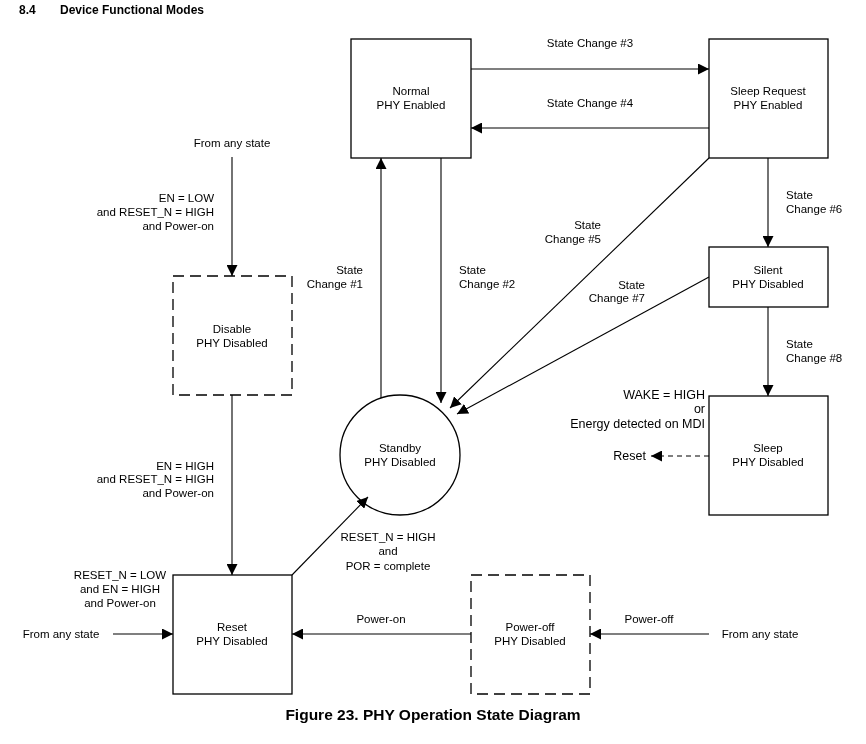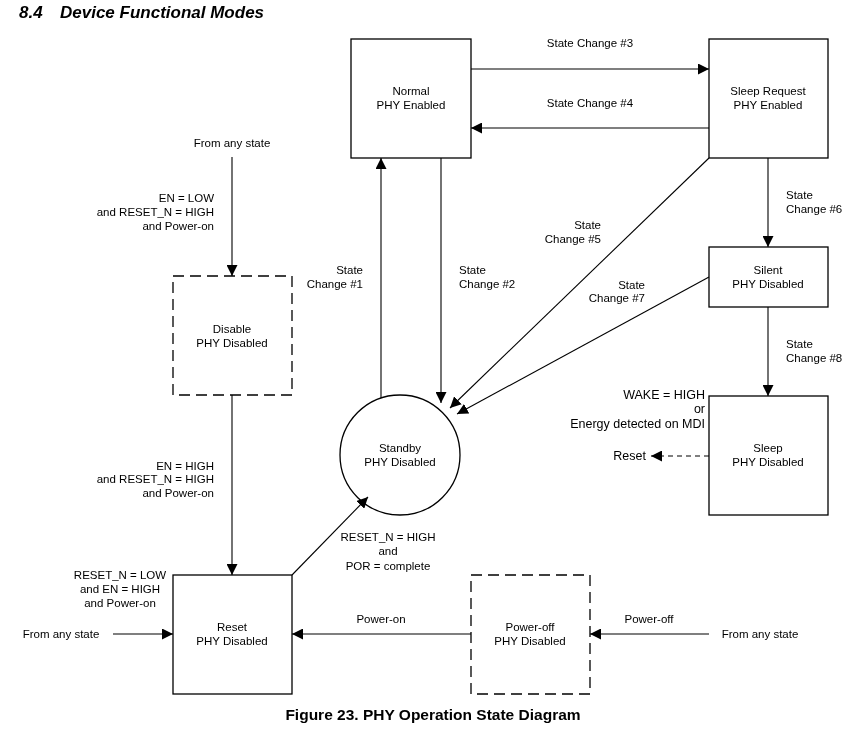--- a/index.html
+++ b/index.html
@@ -1,19 +1,19 @@
 <!DOCTYPE html>
 <html><head>
 <meta charset="utf-8">
 <style>
   html, body { margin: 0; padding: 0; background: #ffffff; }
   body { width: 866px; height: 744px; position: relative; overflow: hidden;
          font-family: "Liberation Sans", sans-serif; color: #000; }
-  .section-title { position: absolute; left: 19px; top: 3px; font-size: 17px; font-weight: bold;
-                   font-family: "Liberation Sans", sans-serif; font-style: italic; }
+  .section-title { position: absolute; left: 19px; top: 3px; font-size: 12px; font-weight: bold;
+                   font-family: "Liberation Sans", sans-serif; }
   .section-title .num { display: inline-block; width: 41px; }
   .caption { position: absolute; left: 0; width: 866px; top: 706px; text-align: center;
              font-size: 15.5px; font-weight: bold; font-family: "Liberation Sans", sans-serif; }
   svg { position: absolute; left: 0; top: 0; }
   svg text { font-family: "Liberation Sans", sans-serif; font-size: 11.5px; fill: #000; }
   svg text.big { font-size: 12.5px; }
   .box { fill: #fff; stroke: #000; stroke-width: 1.3; }
   .dash { stroke-dasharray: 11 6; }
   .edge { stroke: #000; stroke-width: 1.1; fill: none; }
   .edge-dash { stroke-dasharray: 5 4; }

